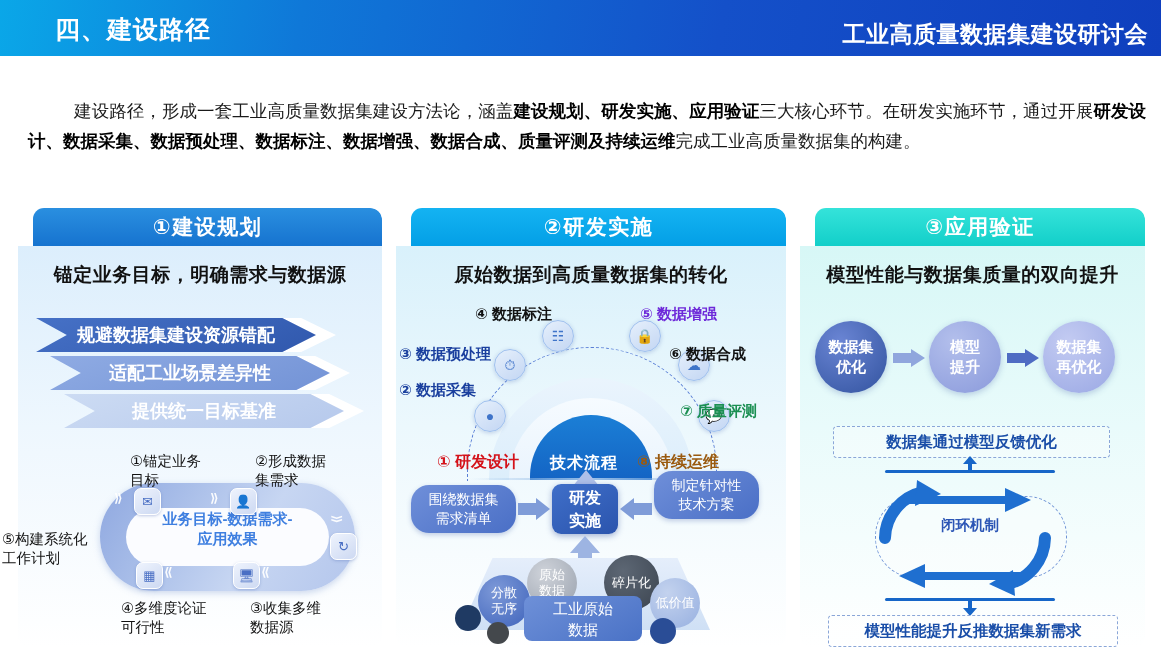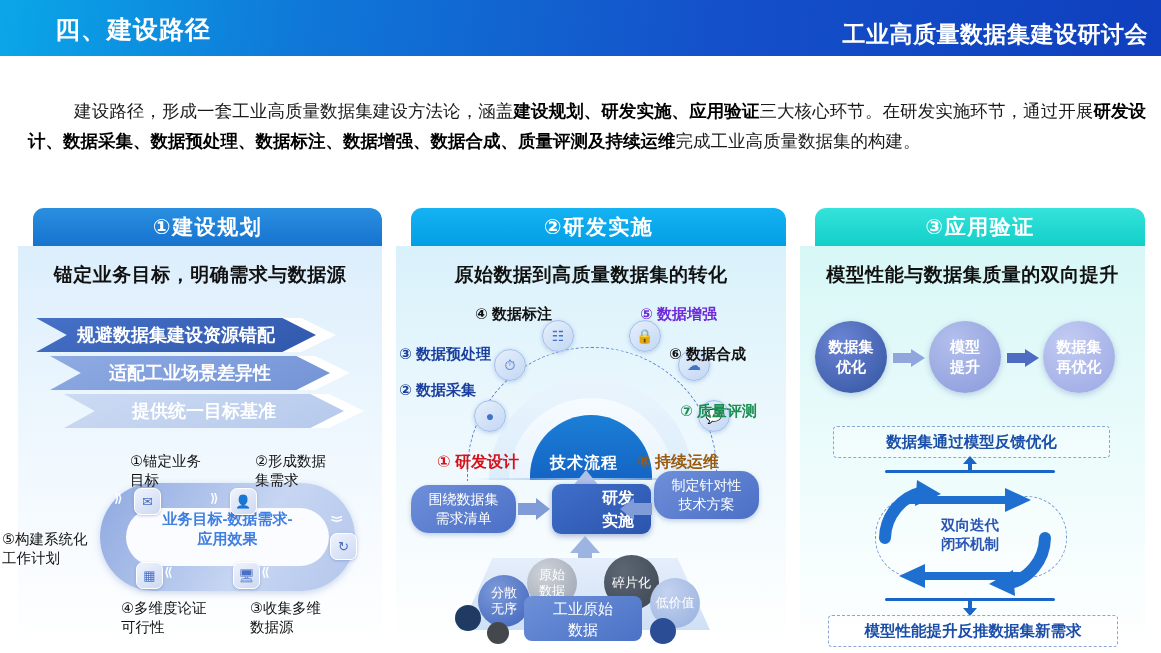--- a/index.html
+++ b/index.html
@@ -144,21 +144,20 @@
     background:linear-gradient(145deg,#6f8fd9 0%,#4a6fc6 100%);
     display:flex;align-items:center;justify-content:center;
     box-shadow:0 2px 5px rgba(70,100,170,.3);
   }
   .centbox{
     position:absolute;left:552px;top:484px;width:66px;height:50px;border-radius:9px;
     background:linear-gradient(150deg,#3f6fc9 0%,#2b54ad 100%);
     color:#fff;font-size:16px;font-weight:bold;line-height:23px;text-align:center;
     display:flex;align-items:center;justify-content:center;
     box-shadow:0 2px 6px rgba(40,70,150,.4);
-    padding-left:33px;
   }
   .trap{
     position:absolute;left:460px;top:558px;width:250px;height:72px;
     background:linear-gradient(180deg,#e5eefb 0%,#cfe0f5 100%);
     clip-path:polygon(13% 0, 87% 0, 100% 100%, 0 100%);
   }
   .bub{position:absolute;border-radius:50%;display:flex;align-items:center;justify-content:center;
     color:#fff;font-size:13px;line-height:16px;text-align:center;}
   .datbox{
     position:absolute;left:524px;top:596px;width:118px;height:45px;border-radius:8px;
@@ -388,21 +387,20 @@
 </svg>
 
 <div class="dashbox" style="left:833px;top:426px;width:275px;height:30px;">数据集通过模型反馈优化</div>
 <div class="hbar" style="left:885px;top:470px;width:170px;"></div>
 <svg style="position:absolute;left:963px;top:456px;" width="14" height="16">
   <polygon points="7,0 14,8 9,8 9,16 5,16 5,8 0,8" fill="#1766c8"></polygon>
 </svg>
 
 <div class="loop3"></div>
 <div class="loop3txt">
-  <div>双向迭代</div>
   <div>闭环机制</div>
 </div>
 <svg style="position:absolute;left:845px;top:478px;" width="240" height="120">
   <path d="M40 60 A48 48 0 0 1 78 14" stroke="#1f6fd0" stroke-width="12" fill="none" stroke-linecap="round"></path>
   <polygon points="72,2 96,16 70,28" fill="#1f6fd0"></polygon>
   <path d="M200 60 A48 48 0 0 1 162 106" stroke="#1f6fd0" stroke-width="12" fill="none" stroke-linecap="round"></path>
   <polygon points="168,92 144,106 170,118" fill="#1f6fd0"></polygon>
   <line x1="62" y1="22" x2="168" y2="22" stroke="#1f6fd0" stroke-width="8"></line>
   <polygon points="160,10 186,22 160,34" fill="#1f6fd0"></polygon>
   <line x1="178" y1="98" x2="72" y2="98" stroke="#1f6fd0" stroke-width="8"></line>

